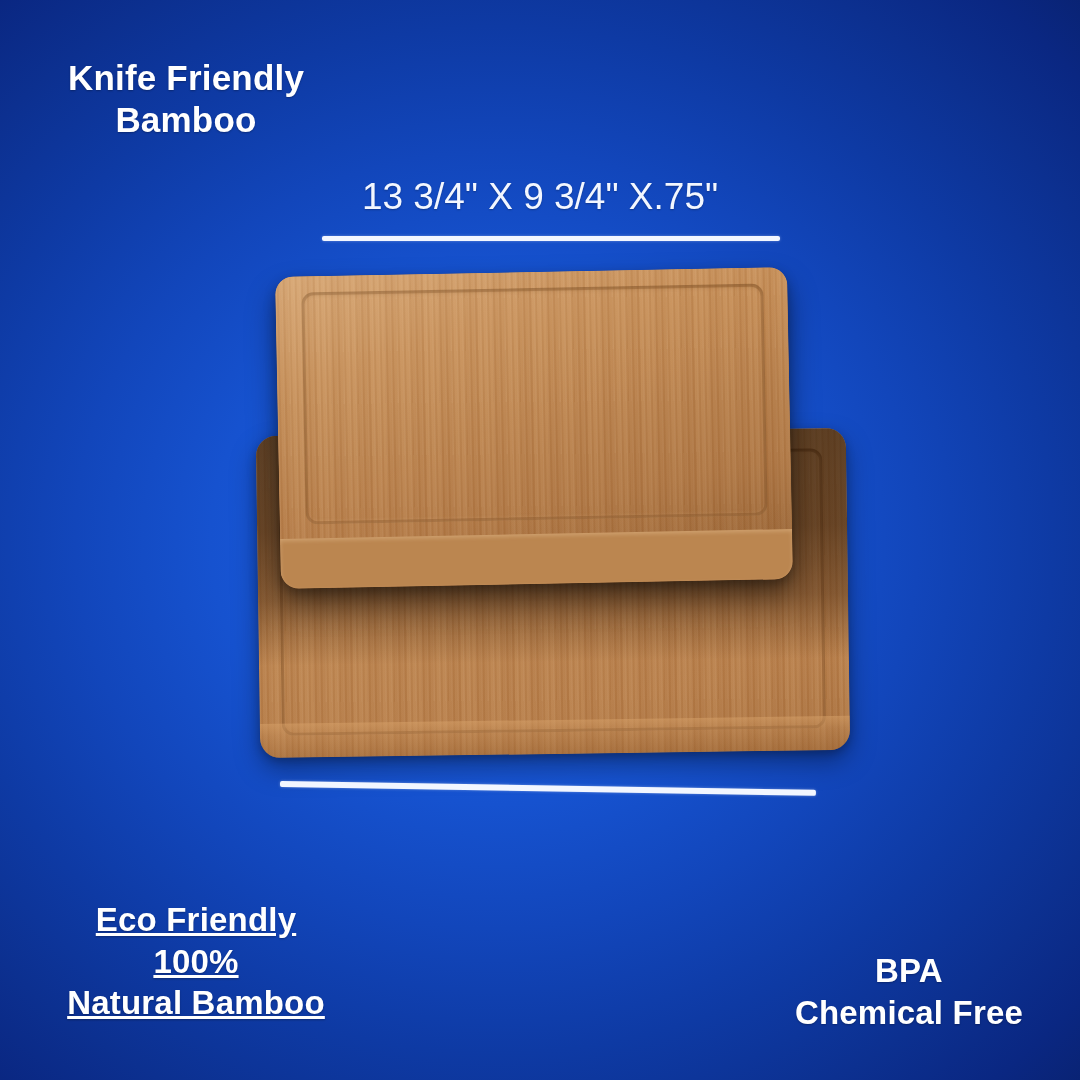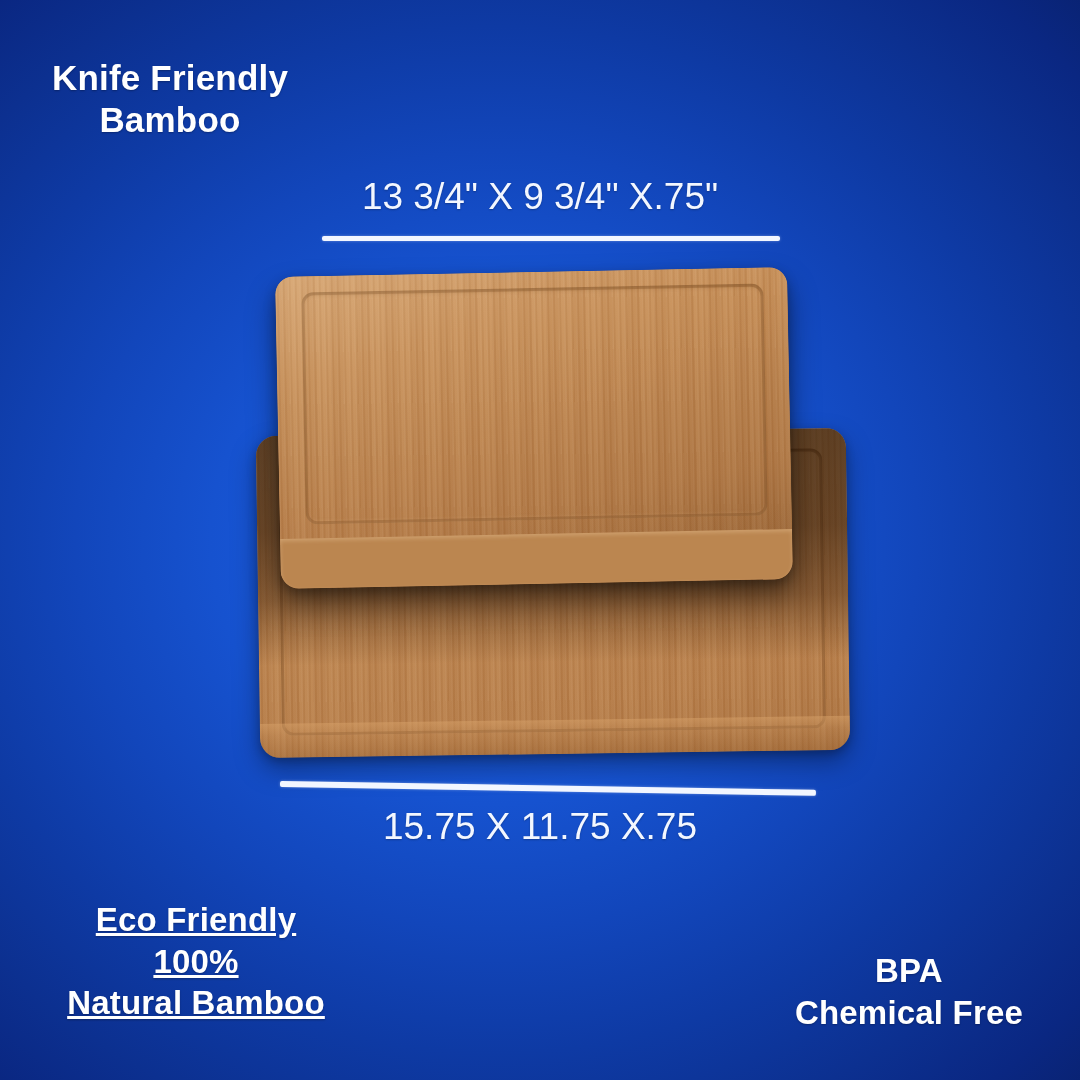--- a/index.html
+++ b/index.html
@@ -39,20 +39,21 @@
     text-shadow: 0 1px 2px rgba(0,0,0,0.28);
     white-space: pre;
   }
 
   #tl-text {
     left: 0;
     top: 57px;
     width: 340px;
     text-align: center;
     font-size: 35px;
+    padding-left: 16px;
   }
 
   #tr-text {
     right: 22px;
     top: 84px;
     width: 290px;
     text-align: center;
     font-size: 32px;
   }
 
@@ -318,21 +319,20 @@
       <div id="board-upper-face" class="bamboo"></div>
       <div id="board-upper-groove"></div>
       <div id="board-upper-sheen"></div>
       <div id="board-upper-edge"></div>
     </div>
 
   </div>
 
   <div id="rule-bottom" class="rule"></div>
 
-  <div id="dim-bottom" class="dim-label">15.75 X 11.75 X.75</div>
 
   <div id="bl-text" class="corner-text">Eco Friendly
 100%
 Natural Bamboo</div>
 
   <div id="br-text" class="corner-text">BPA
 Chemical Free</div>
 
 </div>
 

